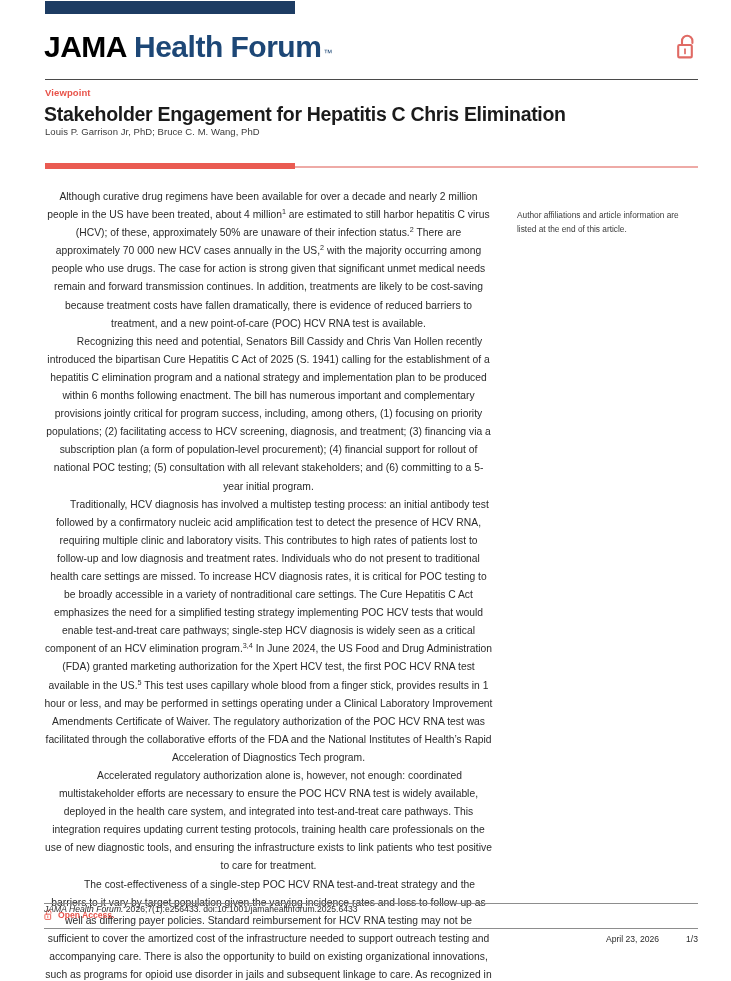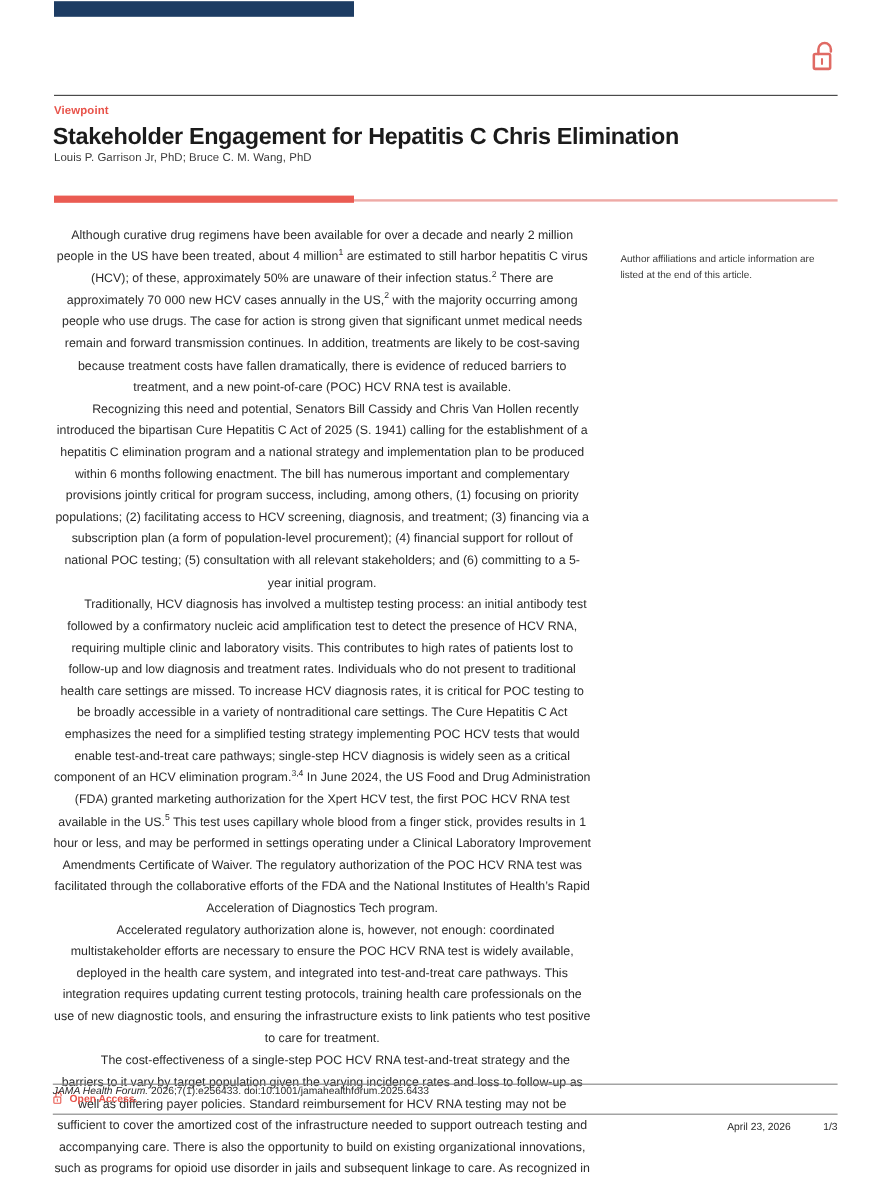--- a/index.html
+++ b/index.html
@@ -223,20 +223,25 @@
     color: #2a2a2a;
   }
 </style>
 </head>
 <body>
 
 <div class="page">
 
   <div class="top-rule"></div>
 
+  <div class="masthead">
+    <span class="mh-jama">JAMA</span>
+    <span class="mh-rest">Health Forum</span>
+    <span class="mh-tm">™</span>
+  </div>
 
   <svg class="oa-lock-top" viewBox="0 0 22 28" aria-hidden="true">
     <path d="M6 12 V8 a5.2 5.2 0 0 1 10.4 0 V10" fill="none" stroke="#e06a64" stroke-width="2.1" stroke-linecap="round"></path>
     <rect x="2.2" y="12" width="13.6" height="12.4" rx="1.2" fill="none" stroke="#e06a64" stroke-width="2.1"></rect>
     <line x1="9" y1="16.2" x2="9" y2="20.4" stroke="#e06a64" stroke-width="1.7" stroke-linecap="round"></line>
   </svg>
 
   <div class="hr-dark"></div>
 
   <div class="viewpoint">Viewpoint</div>

